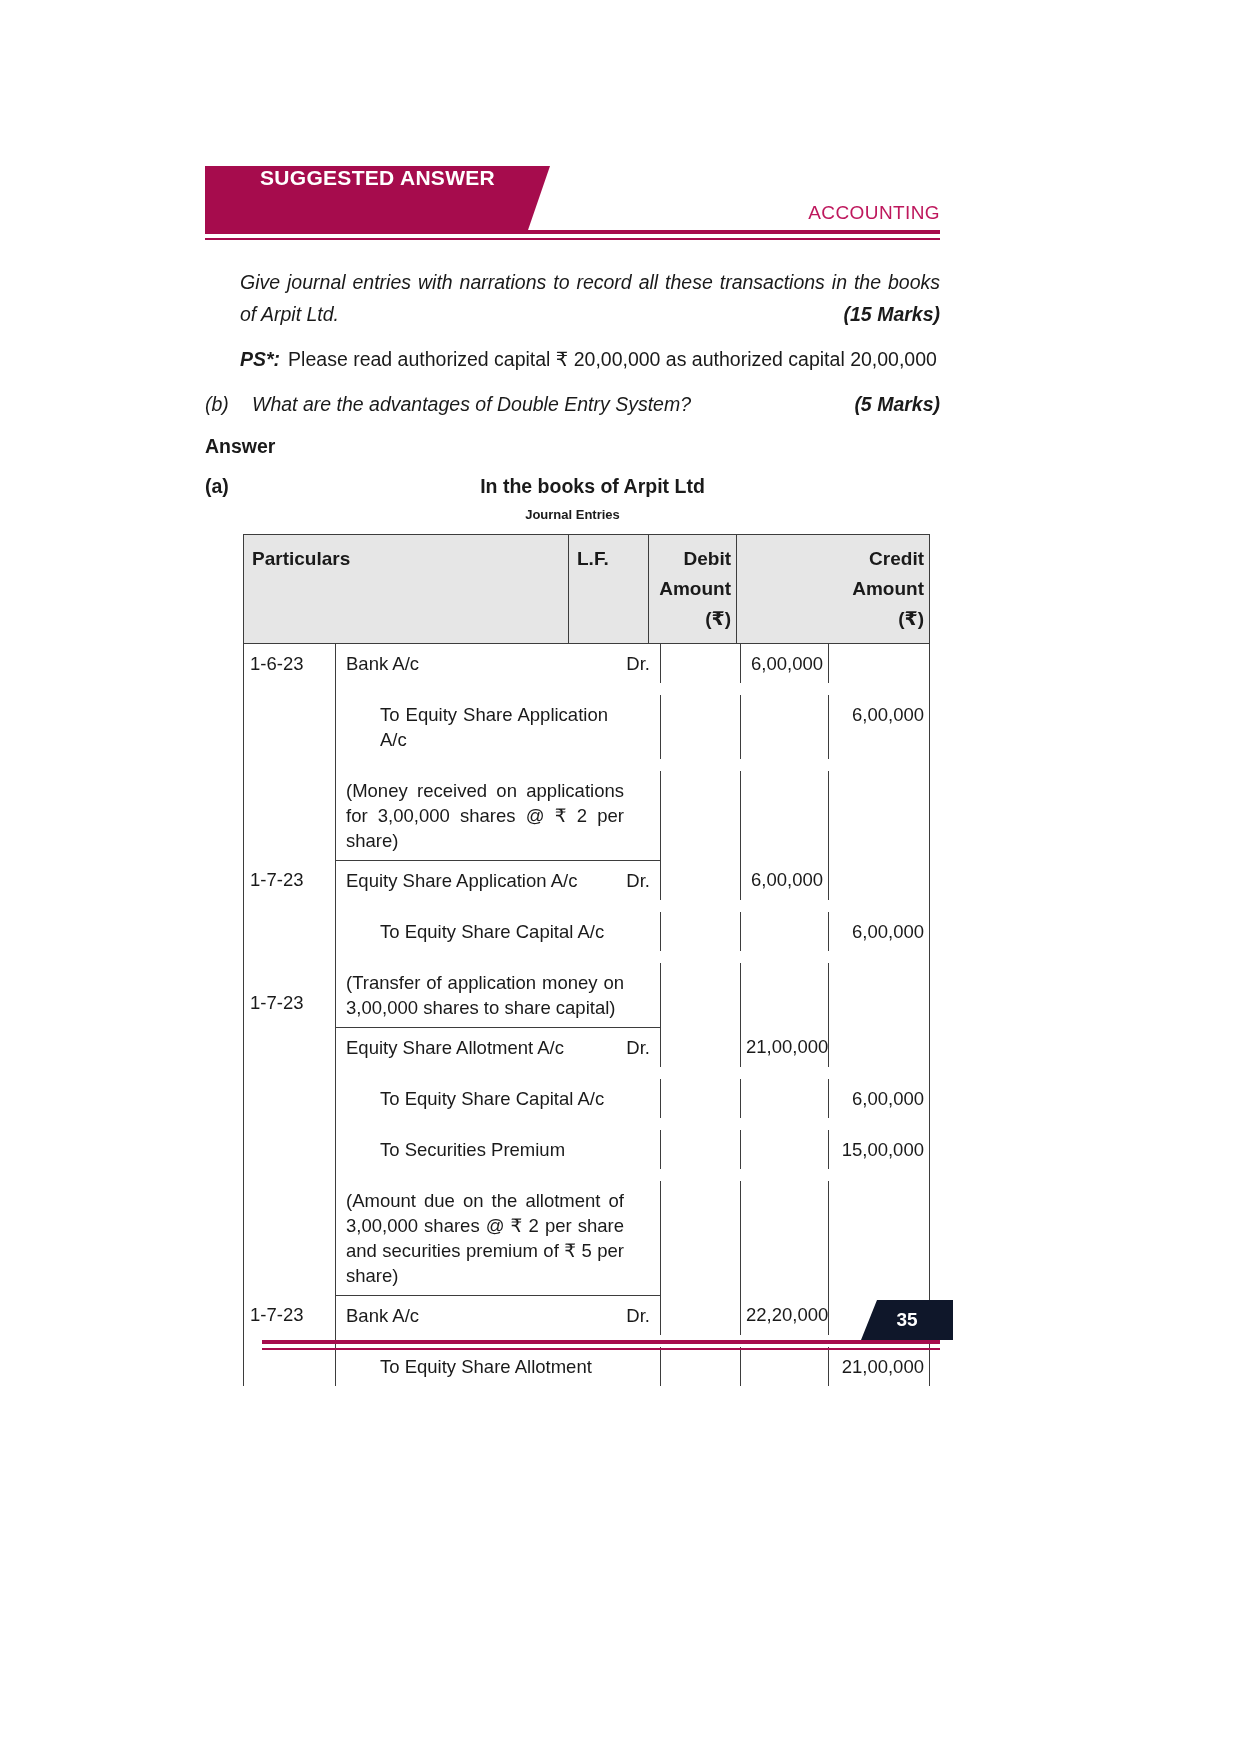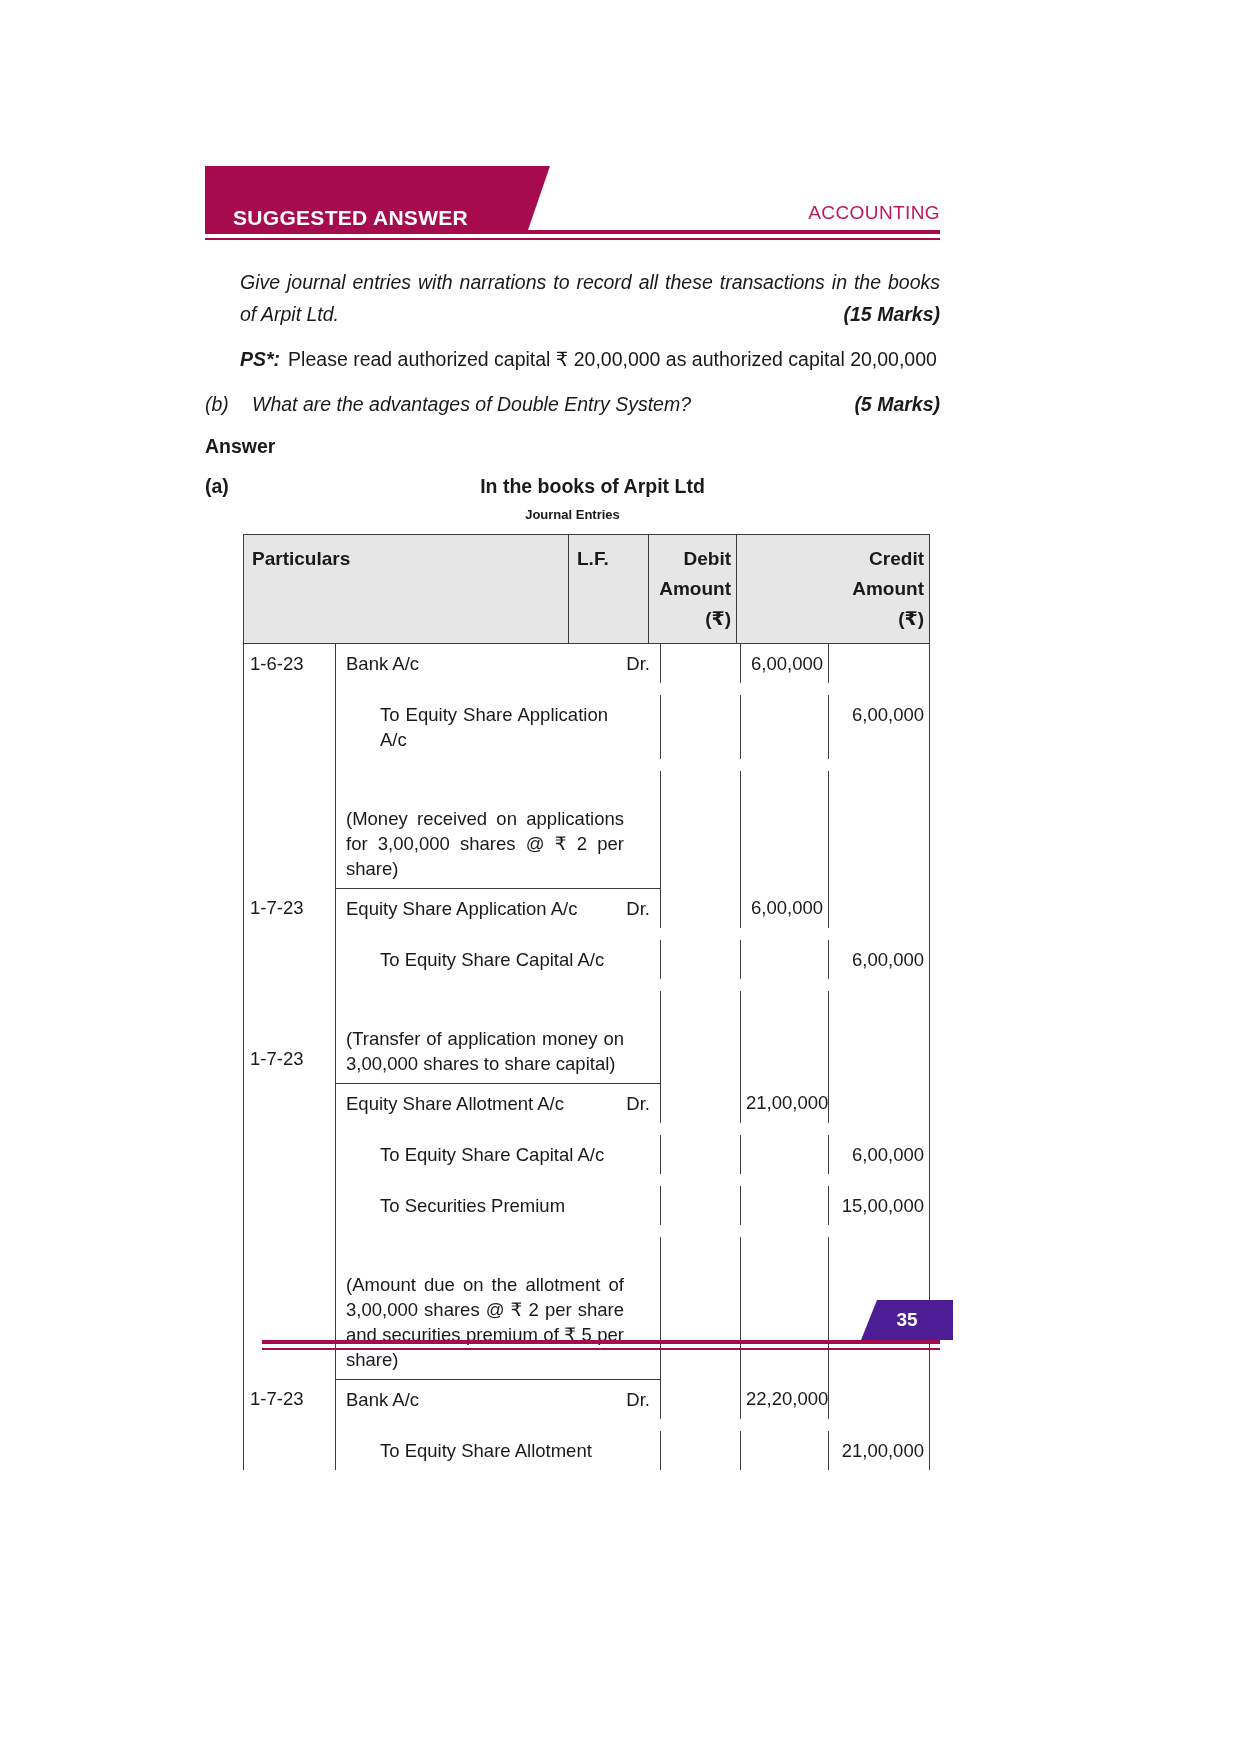--- a/index.html
+++ b/index.html
@@ -12,22 +12,22 @@
     color: #1a1a1a;
     overflow: hidden;
   }
 
   
   .topbar { position: absolute; left: 205px; top: 166px; width: 735px; height: 64px; }
   .banner {
     position: absolute; left: 0; top: 0;
     width: 345px; height: 64px;
     background: #A60C4D; color: #fff;
-    display: flex; align-items: flex-end;
-    padding-left: 28px;
+    display: flex; align-items: flex-start;
+    padding-left: 55px;
     font-weight: 700; font-size: 21px; letter-spacing: .3px;
     clip-path: polygon(0 0, 100% 0, calc(100% - 22px) 100%, 0 100%);
   }
   .subject {
     position: absolute; right: 0; bottom: 6px;
     color: #be185d; font-weight: 400; font-size: 19px; letter-spacing: .4px; text-align: center;
   }
   .rule-top {
     position: absolute; left: 205px; top: 230px; width: 735px; height: 10px;
     border-top: 4px solid #A60C4D; border-bottom: 2px solid #A60C4D;
@@ -69,27 +69,27 @@
   .e-lines { flex: 1; display: flex; flex-direction: column; gap: 12px; }
   .line { display: flex; }
   .lp { width: 325px; flex: 0 0 325px; border-right: 1.5px solid #3d3d3d; padding: 7px 10px; }
   .llf { width: 80px; flex: 0 0 80px; border-right: 1.5px solid #3d3d3d; }
   .ld { width: 88px; flex: 0 0 88px; border-right: 1.5px solid #3d3d3d; padding: 7px 5px; text-align: right; }
   .lc { flex: 1; padding: 7px 5px; text-align: right; }
   .lp.head-line { display: flex; justify-content: space-between; }
   .jt-entry + .jt-entry .line:first-child .lp { border-top: 1.5px solid #3d3d3d; }
   .to { margin-left: 34px; }
   .to-justify { width: 228px; text-align: justify; }
-  .narr { max-width: 278px; text-align: justify; margin-top: 28px; }
+  .narr { max-width: 278px; text-align: justify; }
 
   
   .footer { position: absolute; left: 262px; top: 1300px; width: 691px; height: 54px; }
   .badge {
     position: absolute; right: 0; top: 0; width: 92px; height: 40px;
-    background: #4c1d95; color: #fff;
+    background: #0f172a; color: #fff;
     display: flex; align-items: center; justify-content: center;
     font-weight: 700; font-size: 19px;
     clip-path: polygon(16px 0, 100% 0, 100% 100%, 0 100%);
   }
   .rule-bottom {
     position: absolute; left: 0; right: 13px; top: 40px; height: 10px;
     border-top: 4px solid #A60C4D; border-bottom: 2px solid #A60C4D;
   }
 </style>
 </head>

